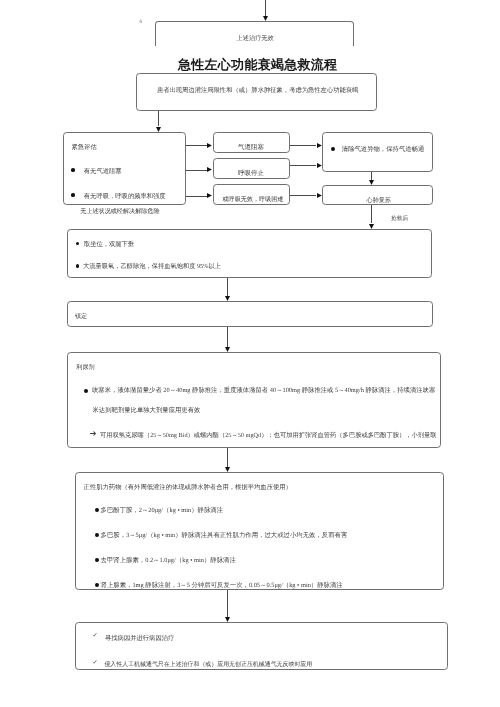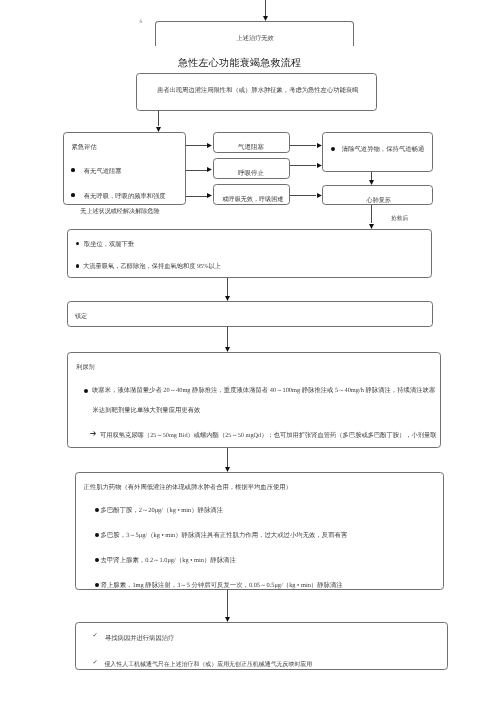--- a/index.html
+++ b/index.html
@@ -22,21 +22,21 @@
   .line{position:absolute;background:#4a4a4a;}
   .vline{width:1px;}
   .hline{height:1px;}
   .arrow-down{position:absolute;}
   .arrow-down svg{display:block;}
   .arrow-right{position:absolute;}
   .arrow-right svg{display:block;}
   .txt{position:absolute;white-space:nowrap;}
   .title{
     font-family:"DejaVu Sans", sans-serif;
-    font-weight:400;font-size:10px;color:#1a1a1a;letter-spacing:0.28px;
+    font-weight:700;font-size:13px;color:#1a1a1a;letter-spacing:0.28px;
   }
   .bullet{position:absolute;border-radius:50%;background:#111;}
 </style>
 </head>
 <body>
 
 <div id="page">
   <span class="txt" style="left:139.4px;top:20.4px;font-size:5.2px;color:#666;line-height:1;">6</span>
 
   <div class="line vline" style="left:265px;top:0px;height:16px;"></div>

